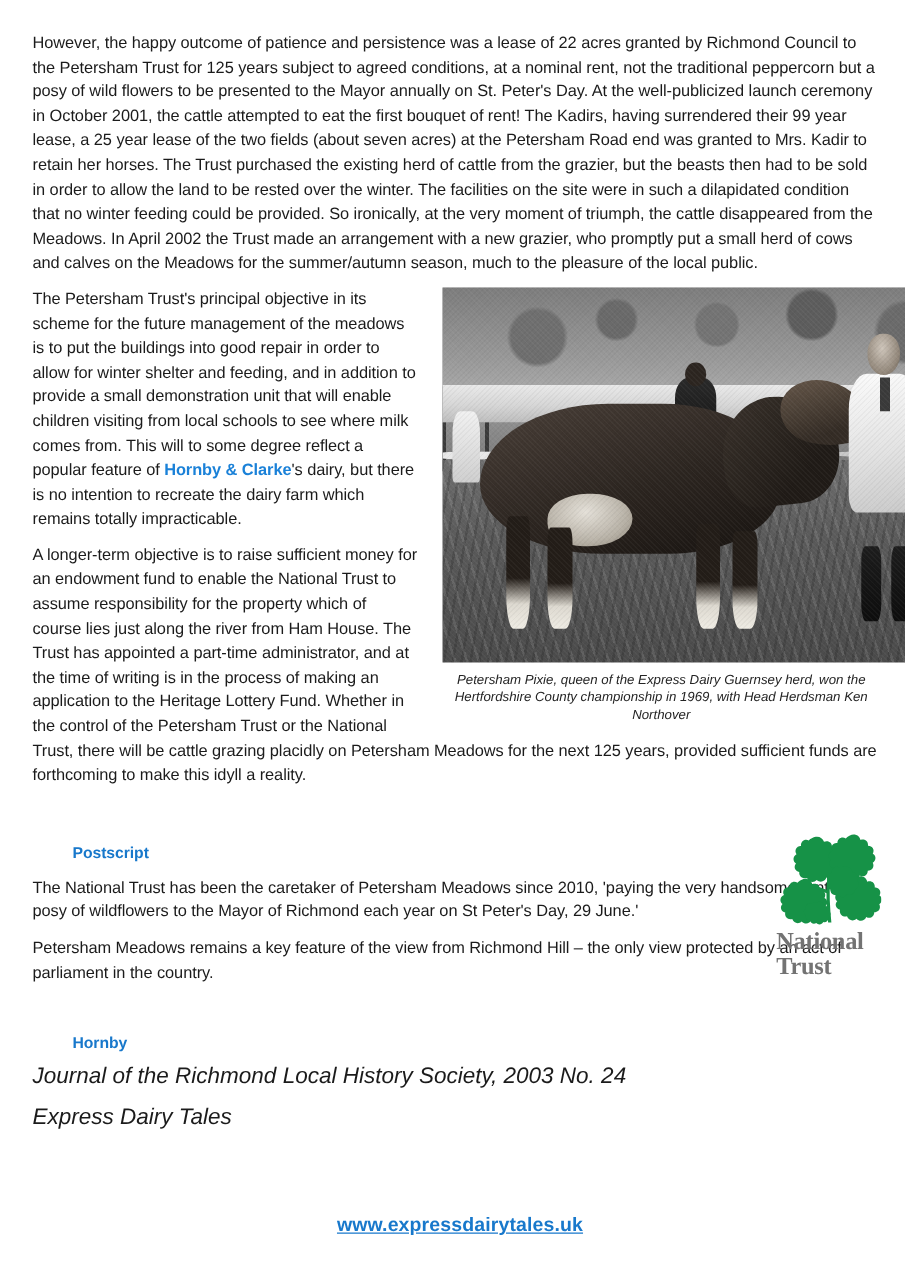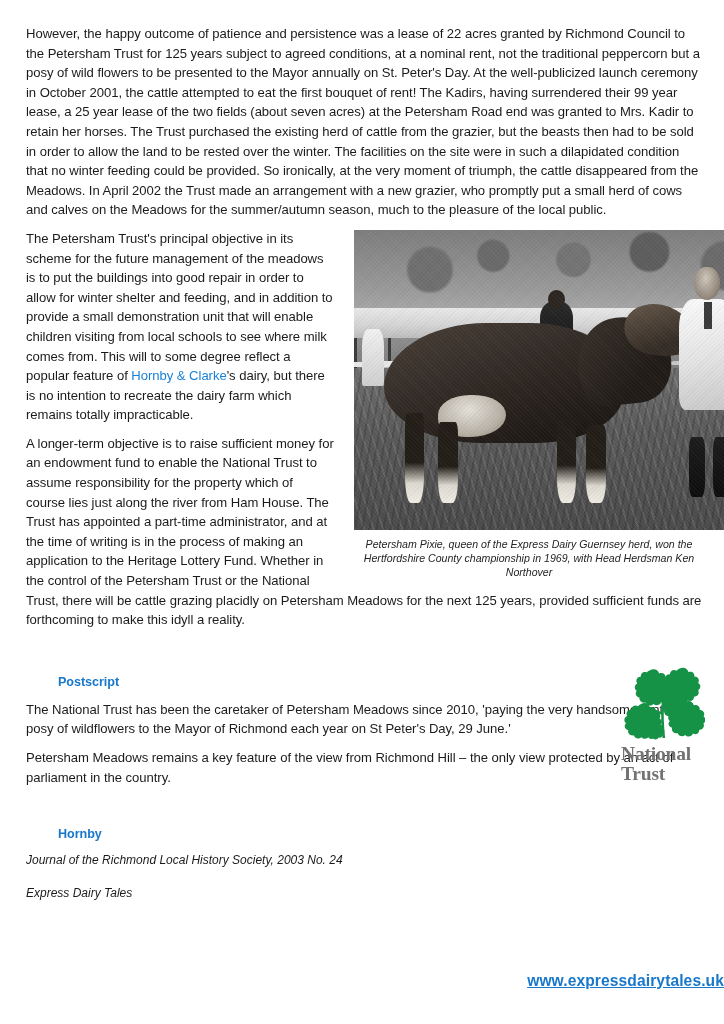--- a/index.html
+++ b/index.html
@@ -209,29 +209,30 @@
     font-weight: bold;
     color: #1878cb;
     letter-spacing: -0.05px;
     padding-left: 32px;
   }
   .postscript-block { margin-top: 36px; }
   .sources-block { margin-top: 40px; }
 
   .source-item {
     margin: 0 0 17px 0;
-    font-size: 12px;
+    font-size: 18px;
     font-style: italic;
     line-height: 16px;
     color: #1b1b1b;
   }
 
   a.inline-link, .inline-link {
     color: #1a81d8;
     text-decoration: none;
+    font-weight: bold;
   }
 
   
   .nt-logo {
     position: absolute;
     left: 617px;
     top: 660px;
     width: 92px;
     text-align: center;
   }
@@ -247,21 +248,21 @@
     padding-left: 4px;
     letter-spacing: -0.2px;
   }
 
   
   .footer {
     position: absolute;
     left: 12px;
     right: 0;
     top: 972px;
-    text-align: right;
+    text-align: center;
   }
   .footer-url {
     font-size: 15.6px;
     font-weight: bold;
     color: #1878cb;
     letter-spacing: 0.1px;
   }
 </style>
 </head>
 <body>

